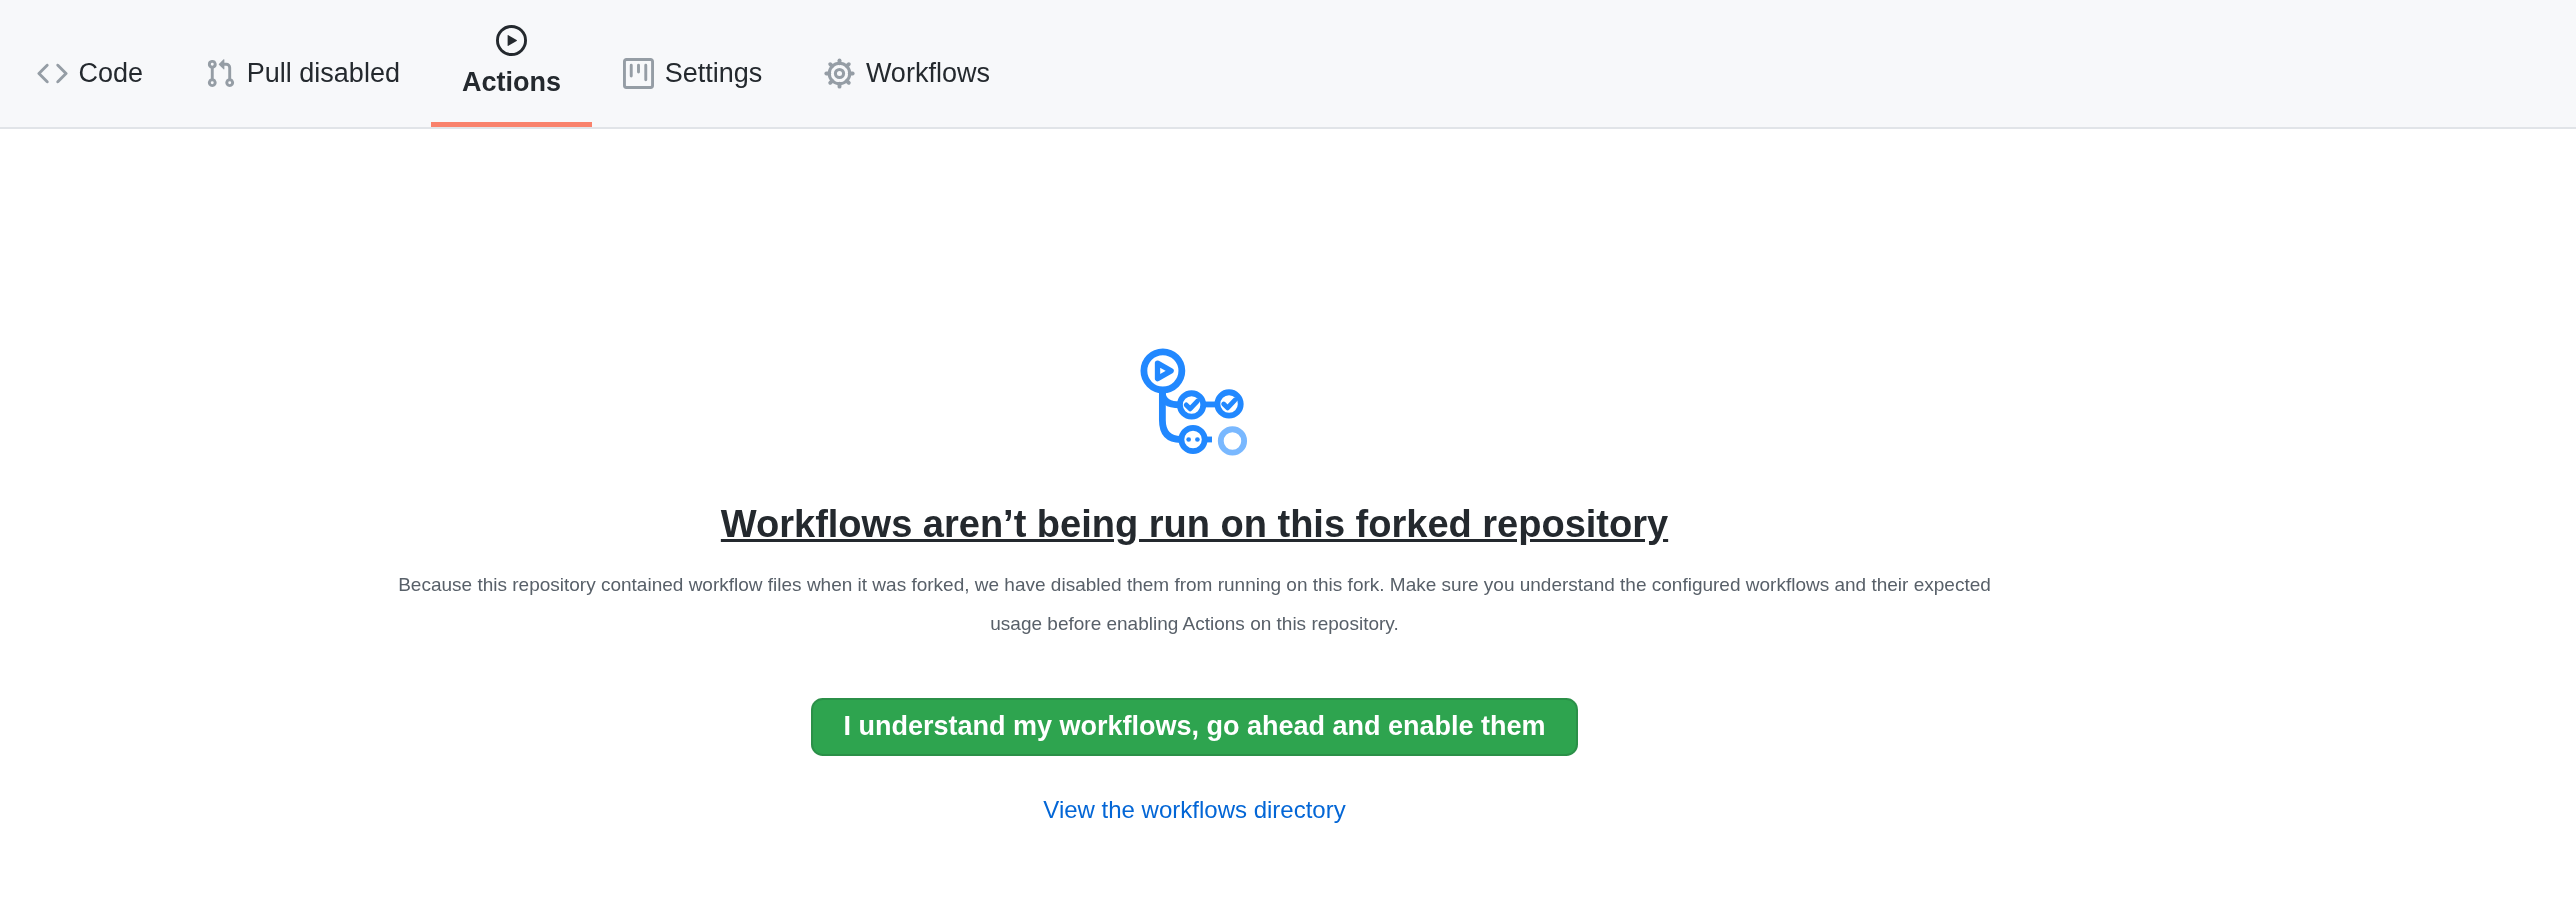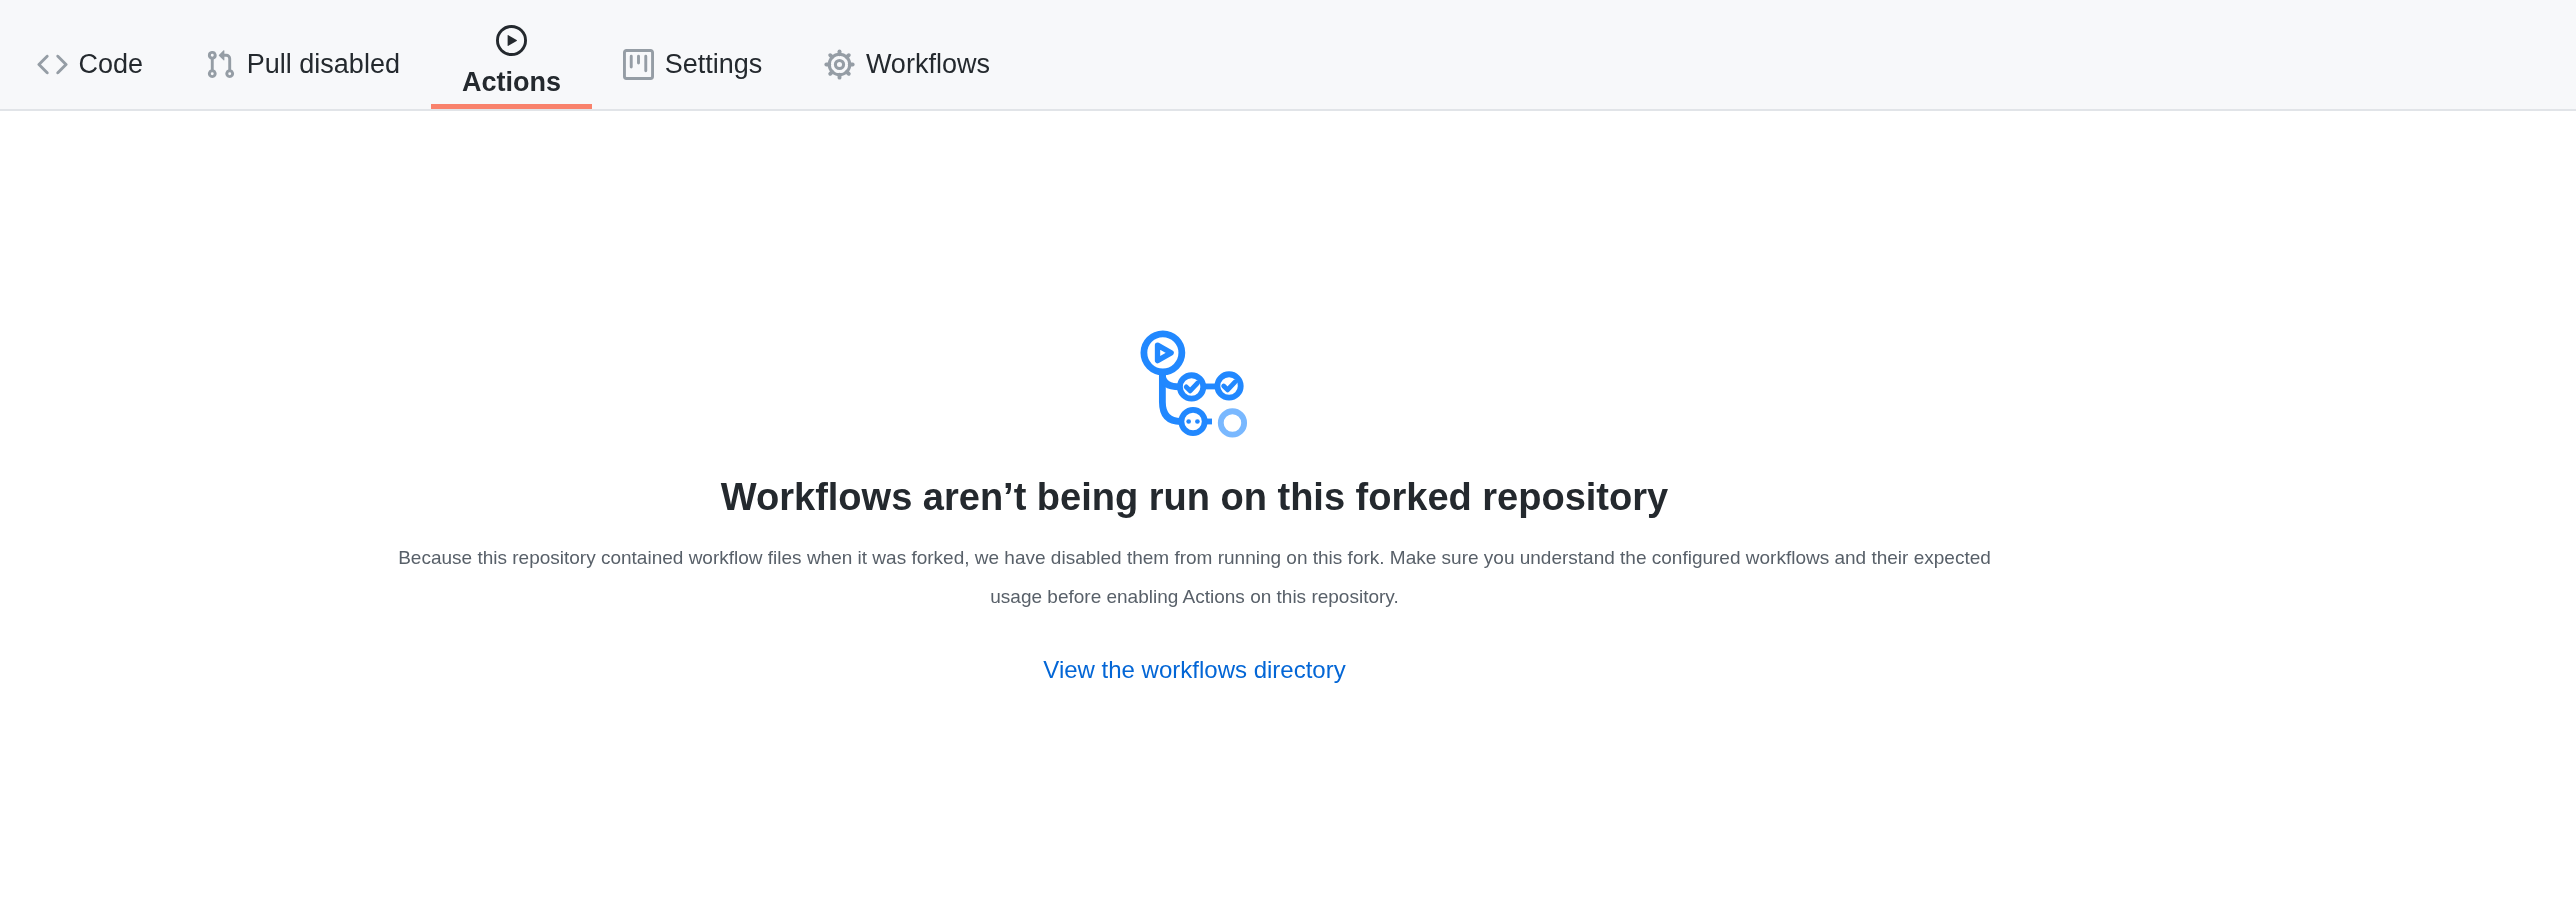--- a/index.html
+++ b/index.html
@@ -6,21 +6,21 @@
   html,body { width:2576px; height:923px; }
   body {
     background:#ffffff;
     font-family:"Liberation Sans", sans-serif;
     color:#24292e;
     overflow:hidden;
   }
 
   
   .tabbar {
-    height:111px;
+    height:129px;
     background:#f7f8fa;
     border-bottom:2px solid #e1e4e8;
     display:flex;
     align-items:stretch;
     padding-left:5.9px;
   }
   .tab {
     display:flex;
     align-items:center;
     gap:10.7px;
@@ -47,25 +47,26 @@
     width:1593px;
     margin-left:398px;
     text-align:center;
   }
   .wf-icon {
     width:109px; height:109px;
     margin:219px auto 0 auto;
   }
   .wf-icon svg { width:109px; height:109px; display:block; }
   .bs-heading {
-    margin-top:34px;
+    margin-top:43px;
     font-size:38px;
     line-height:49px;
     font-weight:700;
     color:#24292e;
+    text-decoration:underline;
   }
   .bs-desc {
     margin:15.6px auto 0 auto;
     font-size:19px;
     line-height:39px;
     color:#586069;
   }
   .btn-row { margin-top:55px; }
   .btn-primary {
     display:inline-block;
@@ -176,19 +177,22 @@
         <circle cx="50" cy="94" r="2.4"></circle>
         <circle cx="59" cy="94" r="2.4"></circle>
       </g>
     </svg>
   </div>
 
   <h2 class="bs-heading">Workflows aren’t being run on this forked repository</h2>
 
   <p class="bs-desc">Because this repository contained workflow files when it was forked, we have disabled them from running on this fork. Make sure you understand the configured workflows and their expected usage before enabling Actions on this repository.</p>
 
+  <div class="btn-row">
+    <button class="btn-primary">I understand my workflows, go ahead and enable them</button>
+  </div>
 
   <div class="link-row">
     <a class="wf-link">View the workflows directory</a>
   </div>
 
 </main>
 
 
 </body></html>

